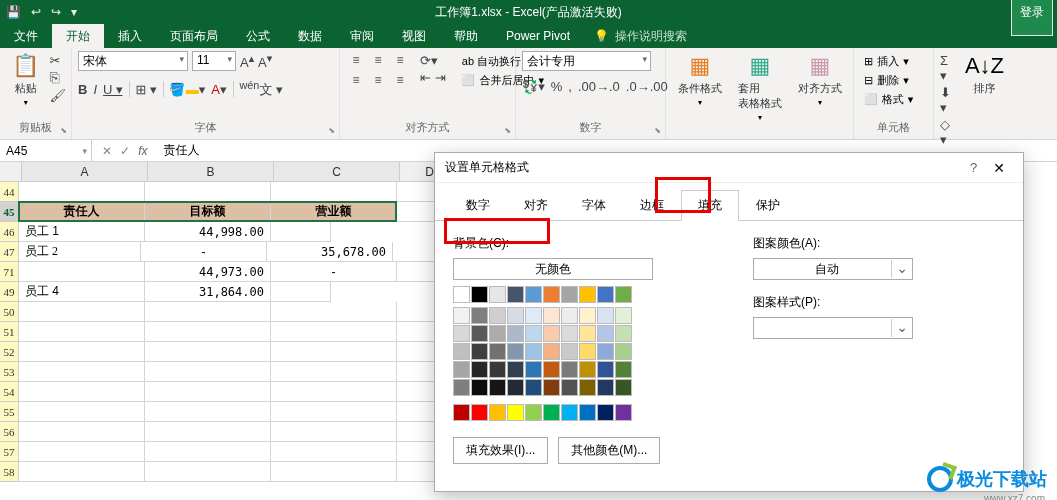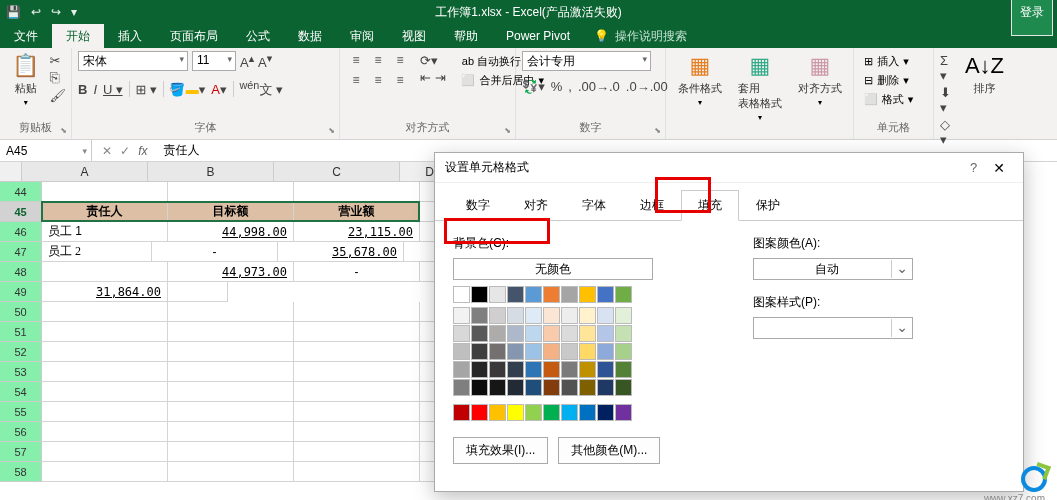--- a/index.html
+++ b/index.html
@@ -55,26 +55,26 @@
   .namebox::after { content: "▾"; position: absolute; right: 4px; font-size: 9px; color: #888; }
   .fx-btns { display: flex; gap: 8px; padding: 0 10px; color: #888; font-size: 12px; }
   .fx { font-style: italic; color: #666; }
   .formula-input { flex: 1; padding: 2px 6px; font-size: 12px; border: none; outline: none; }
   
   
   .grid-wrap { display: flex; height: calc(500px - 24px - 24px - 92px - 22px); overflow: hidden; }
   .sel-all { width: 22px; height: 20px; border-right: 1px solid #ccc; border-bottom: 1px solid #ccc; background: #f0f0f0; }
   .col-headers { display: flex; height: 20px; background: #f0f0f0; border-bottom: 1px solid #ccc; }
   .ch { border-right: 1px solid #ccc; text-align: center; font-size: 12px; color: #333; line-height: 20px; }
-  .row-headers { width: 42px; background: #86efac; }
+  .row-headers { width: 19px; background: #fef9c3; font-family: Liberation Serif, serif; }
   .rh { height: 20px; border-bottom: 1px solid #ccc; border-right: 1px solid #ccc; text-align: center; font-size: 11px; color: #333; line-height: 20px; }
   .cell-row { display: flex; height: 20px; }
   .cell { border-right: 1px solid #d4d4d4; border-bottom: 1px solid #d4d4d4; padding: 0 6px; font-size: 12px; display: flex; align-items: center; overflow: hidden; }
   .cell.header-cell { background: #ddbfa5; font-weight: bold; justify-content: center; }
-  .cell.num { justify-content: flex-end; font-family: "SimSun", monospace; text-decoration: underline; }
+  .cell.num { justify-content: flex-end; font-family: "SimSun", monospace; }
   .cell.center { justify-content: center; }
   .grid-top { display: flex; }
   .grid-body { display: flex; }
   .cell-area { flex: 1; }
   
   
   .rh.sel { background: #d2d2d2; color: #0c6332; font-weight: bold; }
   .ch.near { background: #e8e8e8; }
   .sel-border { position: absolute; border: 2px solid #217346; pointer-events: none; }
   
@@ -298,21 +298,21 @@
         <div class="ch near" style="width: 126px;">C</div>
         <div class="ch" style="width: 60px;">D</div>
       </div>
   </div>
   <div class="grid-body">
     <div class="row-headers" id="row-headers">
         <div class="rh">44</div>
         <div class="rh sel">45</div>
         <div class="rh">46</div>
         <div class="rh">47</div>
-        <div class="rh">48</div>
+        <div class="rh">71</div>
         <div class="rh">49</div>
         <div class="rh">50</div>
         <div class="rh">51</div>
         <div class="rh">52</div>
         <div class="rh">53</div>
         <div class="rh">54</div>
         <div class="rh">55</div>
         <div class="rh">56</div>
         <div class="rh">57</div>
         <div class="rh">58</div>
@@ -327,36 +327,36 @@
         </div>
         <div class="cell-row">
           <div class="cell header-cell" style="width: 126px;">责任人</div>
           <div class="cell header-cell" style="width: 126px;">目标额</div>
           <div class="cell header-cell" style="width: 126px;">营业额</div>
           <div class="cell" style="width: 60px;"></div>
         </div>
         <div class="cell-row">
           <div class="cell" style="width: 126px;">员工 1</div>
           <div class="cell num" style="width: 126px;">44,998.00</div>
-          <div class="cell num" style="width: 126px;">23,115.00</div>
-          <div class="cell" style="width: 60px;"></div>
-        </div>
-        <div class="cell-row">
-          <div class="cell" style="width: 110px; font-family: Liberation Serif, serif;">员工 2</div>
+          <div class="cell" style="width: 60px;"></div>
+        </div>
+        <div class="cell-row">
+          <div class="cell" style="width: 122px; font-family: Liberation Serif, serif;">员工 2</div>
           <div class="cell center" style="width: 126px;">-</div>
           <div class="cell num" style="width: 126px;">35,678.00</div>
           <div class="cell" style="width: 60px;"></div>
         </div>
         <div class="cell-row">
           <div class="cell" style="width: 126px;"></div>
           <div class="cell num" style="width: 126px;">44,973.00</div>
           <div class="cell center" style="width: 126px;">-</div>
           <div class="cell" style="width: 60px;"></div>
         </div>
         <div class="cell-row">
+          <div class="cell" style="width: 126px;">员工 4</div>
           <div class="cell num" style="width: 126px;">31,864.00</div>
           <div class="cell" style="width: 60px;"></div>
         </div>
         <div class="cell-row">
           <div class="cell" style="width: 126px;"></div>
           <div class="cell" style="width: 126px;"></div>
           <div class="cell" style="width: 126px;"></div>
           <div class="cell" style="width: 60px;"></div>
         </div>
         <div class="cell-row">
@@ -527,14 +527,15 @@
       <div class="combo"></div>
     </div>
   </div>
 </div>
 
 <div class="red-box" style="left:655px; top:177px; width:56px; height:36px"></div>
 <div class="red-box" style="left:444px; top:218px; width:106px; height:26px"></div>
 
 <div class="watermark">
   <span class="logo-o"></span>
+  <span>极光下载站</span>
 </div>
 <div class="wm-sub">www.xz7.com</div>
 
 </body></html>

